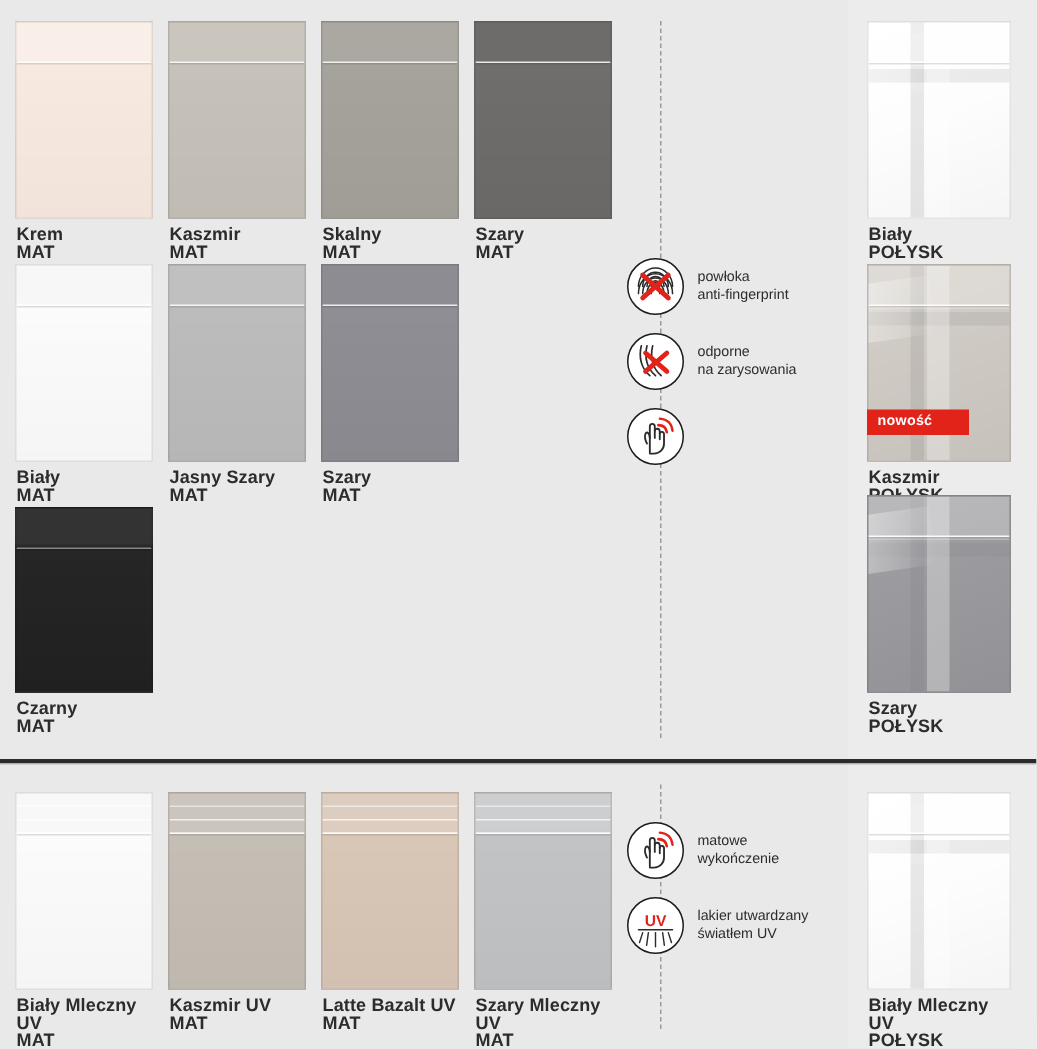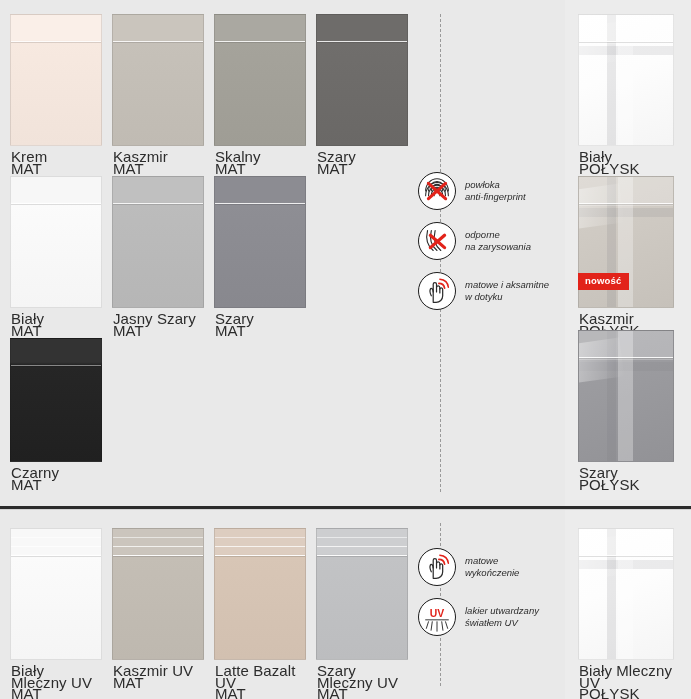--- a/index.html
+++ b/index.html
@@ -23,45 +23,45 @@
 
   
   .dash-rule{position:absolute;width:0;border-left:1px dashed #9a9a9a;}
   .dash-rule.top{left:440px;top:14px;height:478px;}
   .dash-rule.bot{left:440px;top:523px;height:163px;}
 
   
   .swatch{position:absolute;}
   .panel{position:absolute;left:0;top:0;overflow:hidden;
     border:1px solid rgba(0,0,0,.10);box-sizing:border-box;}
-  .label{position:absolute;left:1px;font-size:15px;line-height:11.5px;color:#2c2c2c;
-    white-space:pre-line;letter-spacing:.1px;}
+  .label{position:absolute;left:1px;font-size:12px;line-height:11.5px;color:#2c2c2c;
+    white-space:pre-line;letter-spacing:.1px;font-weight:bold;}
 
   
   .split{position:absolute;left:0;right:0;height:1px;background:rgba(255,255,255,.85);}
   .split.dark{background:rgba(255,255,255,.45);}
   .hairline{position:absolute;left:0;right:0;height:1px;background:rgba(0,0,0,.12);}
 
   
   .gloss{position:absolute;inset:0;}
   .gloss .vbar{position:absolute;top:0;bottom:0;background:rgba(255,255,255,.30);}
   .gloss .hbar{position:absolute;left:0;right:0;background:rgba(255,255,255,.26);}
   .gloss .vdark{position:absolute;top:0;bottom:0;background:rgba(120,120,125,.16);}
   .gloss .hdark{position:absolute;left:0;right:0;background:rgba(120,120,125,.14);}
   .gloss .sheen{position:absolute;}
 
   
   .badge{position:absolute;background:#e2231a;color:#fff;font-size:9.5px;
-    font-weight:bold;padding:3px 7px 4px 7px;letter-spacing:.2px;line-height:10px;}
+    font-weight:bold;padding:3px 24px 4px 7px;letter-spacing:.2px;line-height:10px;}
 
   
   .feature{position:absolute;display:flex;align-items:center;}
   .ficon{width:38px;height:38px;border-radius:50%;border:1.6px solid #1c1c1c;
     background:#fff;position:relative;flex:none;box-sizing:border-box;}
-  .ftext{margin-left:9px;font-size:9.5px;line-height:12px;color:#2c2c2c;white-space:pre-line;font-style:italic;}
+  .ftext{margin-left:9px;font-size:9.5px;line-height:12px;color:#2c2c2c;white-space:pre-line;}
 </style>
 </head>
 <body>
 
 <div class="page">
 
   <div class="right-col-bg"></div>
   <div class="right-col-bg lower"></div>
 
   <div class="section-divider"></div>
@@ -215,22 +215,20 @@
         <div class="ficon">
           <svg viewBox="0 0 38 38" width="100%" height="100%" style="position: absolute; inset: 0px;">
             <path d="M15 30 L15 20 C15 17 13 15 12 17 C11 19 12 22 13 24" stroke="#2b2b2b" stroke-width="1.3" fill="none" stroke-linecap="round"></path>
             <path d="M15 20 L15 12 C15 9.5 18.5 9.5 18.5 12 L18.5 20" stroke="#2b2b2b" stroke-width="1.3" fill="none" stroke-linecap="round"></path>
             <path d="M18.5 15 C18.5 13 22 13 22 15.5 L22 21" stroke="#2b2b2b" stroke-width="1.3" fill="none" stroke-linecap="round"></path>
             <path d="M22 17 C22 15.2 25 15.2 25 17.5 L25 24 C25 28 22 31 18 31 L15 31" stroke="#2b2b2b" stroke-width="1.3" fill="none" stroke-linecap="round"></path>
             <path d="M21 11 C24.5 11 26.5 13 27 16" stroke="#e2231a" stroke-width="1.8" fill="none" stroke-linecap="round"></path>
             <path d="M22 6.5 C27.5 7 30.5 10 31 15" stroke="#e2231a" stroke-width="1.6" fill="none" stroke-linecap="round"></path>
           </svg>
         </div>
-        <div class="ftext">matowe i aksamitne
-w dotyku</div>
       </div>
       <div class="swatch" style="left: 10px; top: 528px; width: 92px;">
         <div class="panel" style="width: 92px; height: 132px; background: linear-gradient(rgb(248, 248, 248) 0%, rgb(248, 248, 248) 19%, rgb(251, 251, 251) 21%, rgb(245, 245, 245) 100%);">
           <div class="split" style="top: 8px; background: rgba(255, 255, 255, 0.55);"></div>
           <div class="split" style="top: 17px; background: rgba(255, 255, 255, 0.75);"></div>
           <div class="split" style="top: 26px; background: rgba(255, 255, 255, 0.65);"></div>
           <div class="split" style="top: 26px;"></div>
           <div class="hairline" style="top: 27px;"></div>
         </div>
         <div class="label" style="top: 137px;">Biały Mleczny UV

